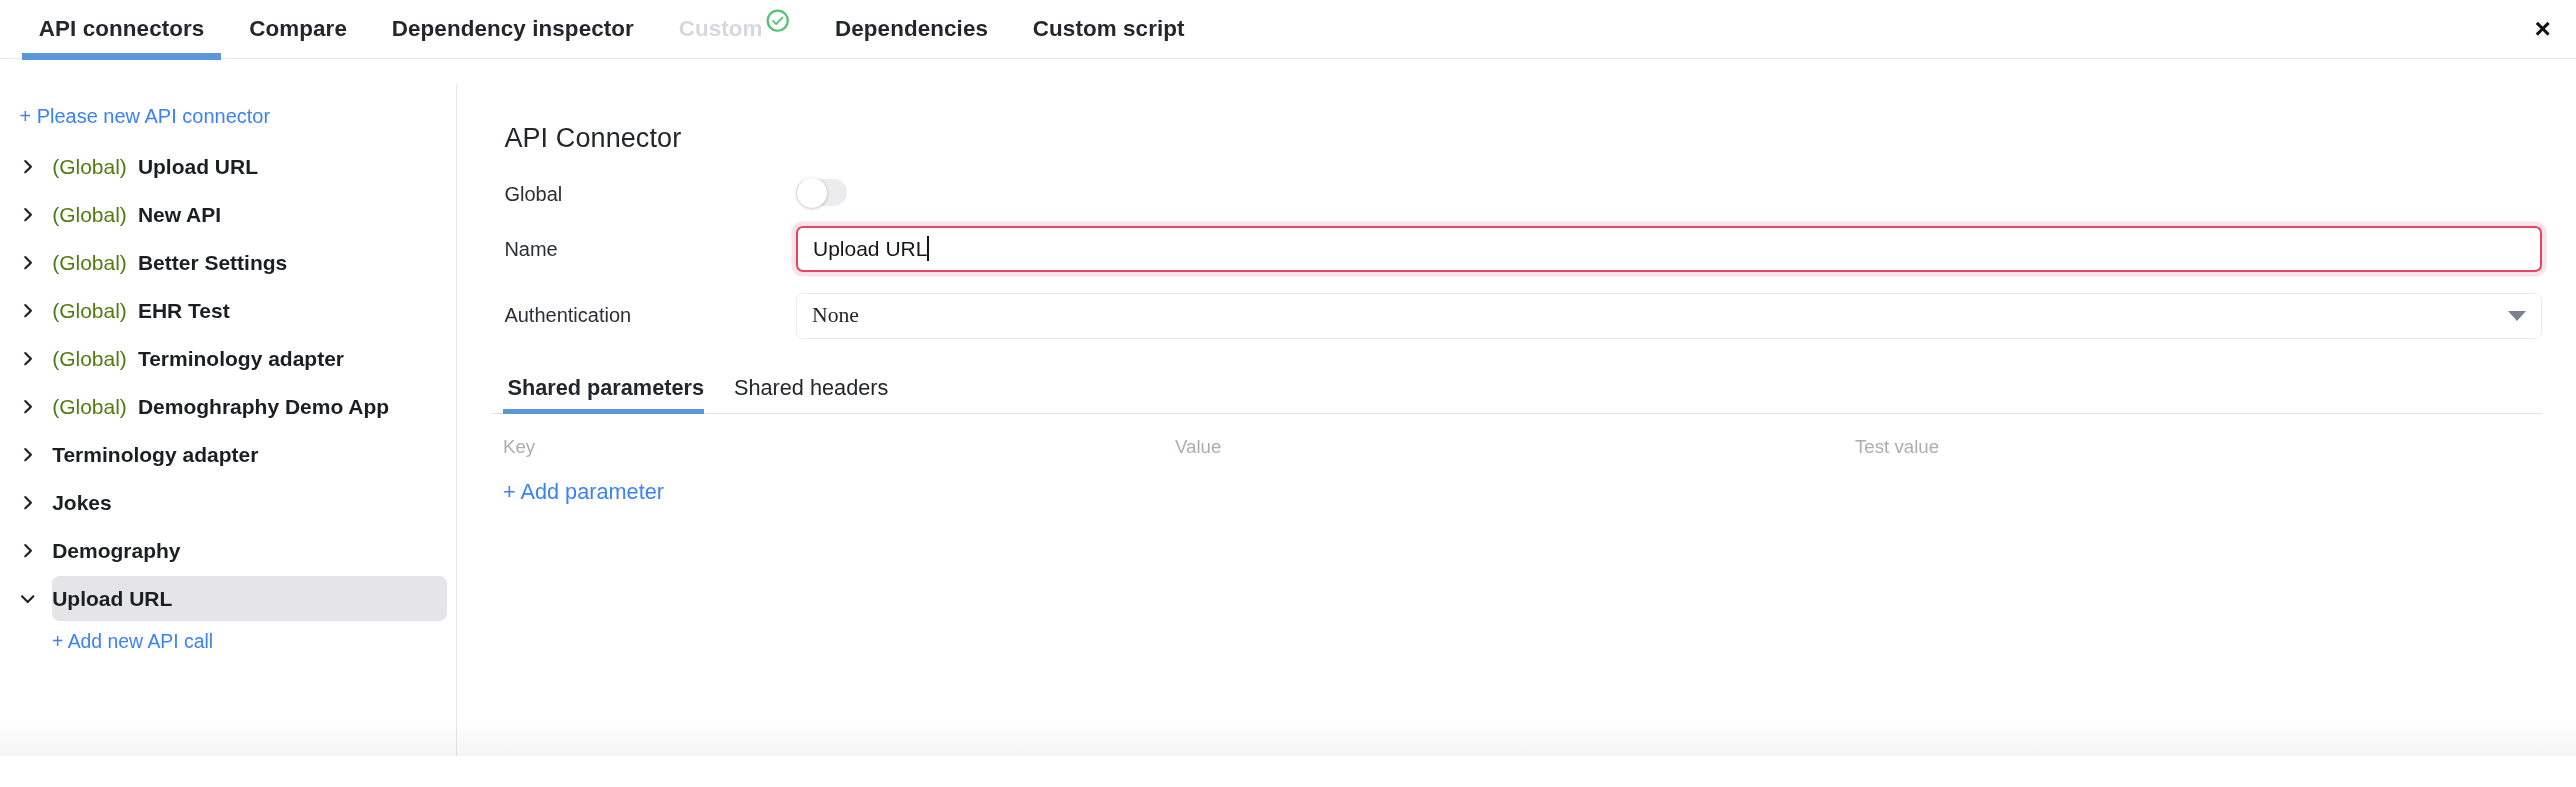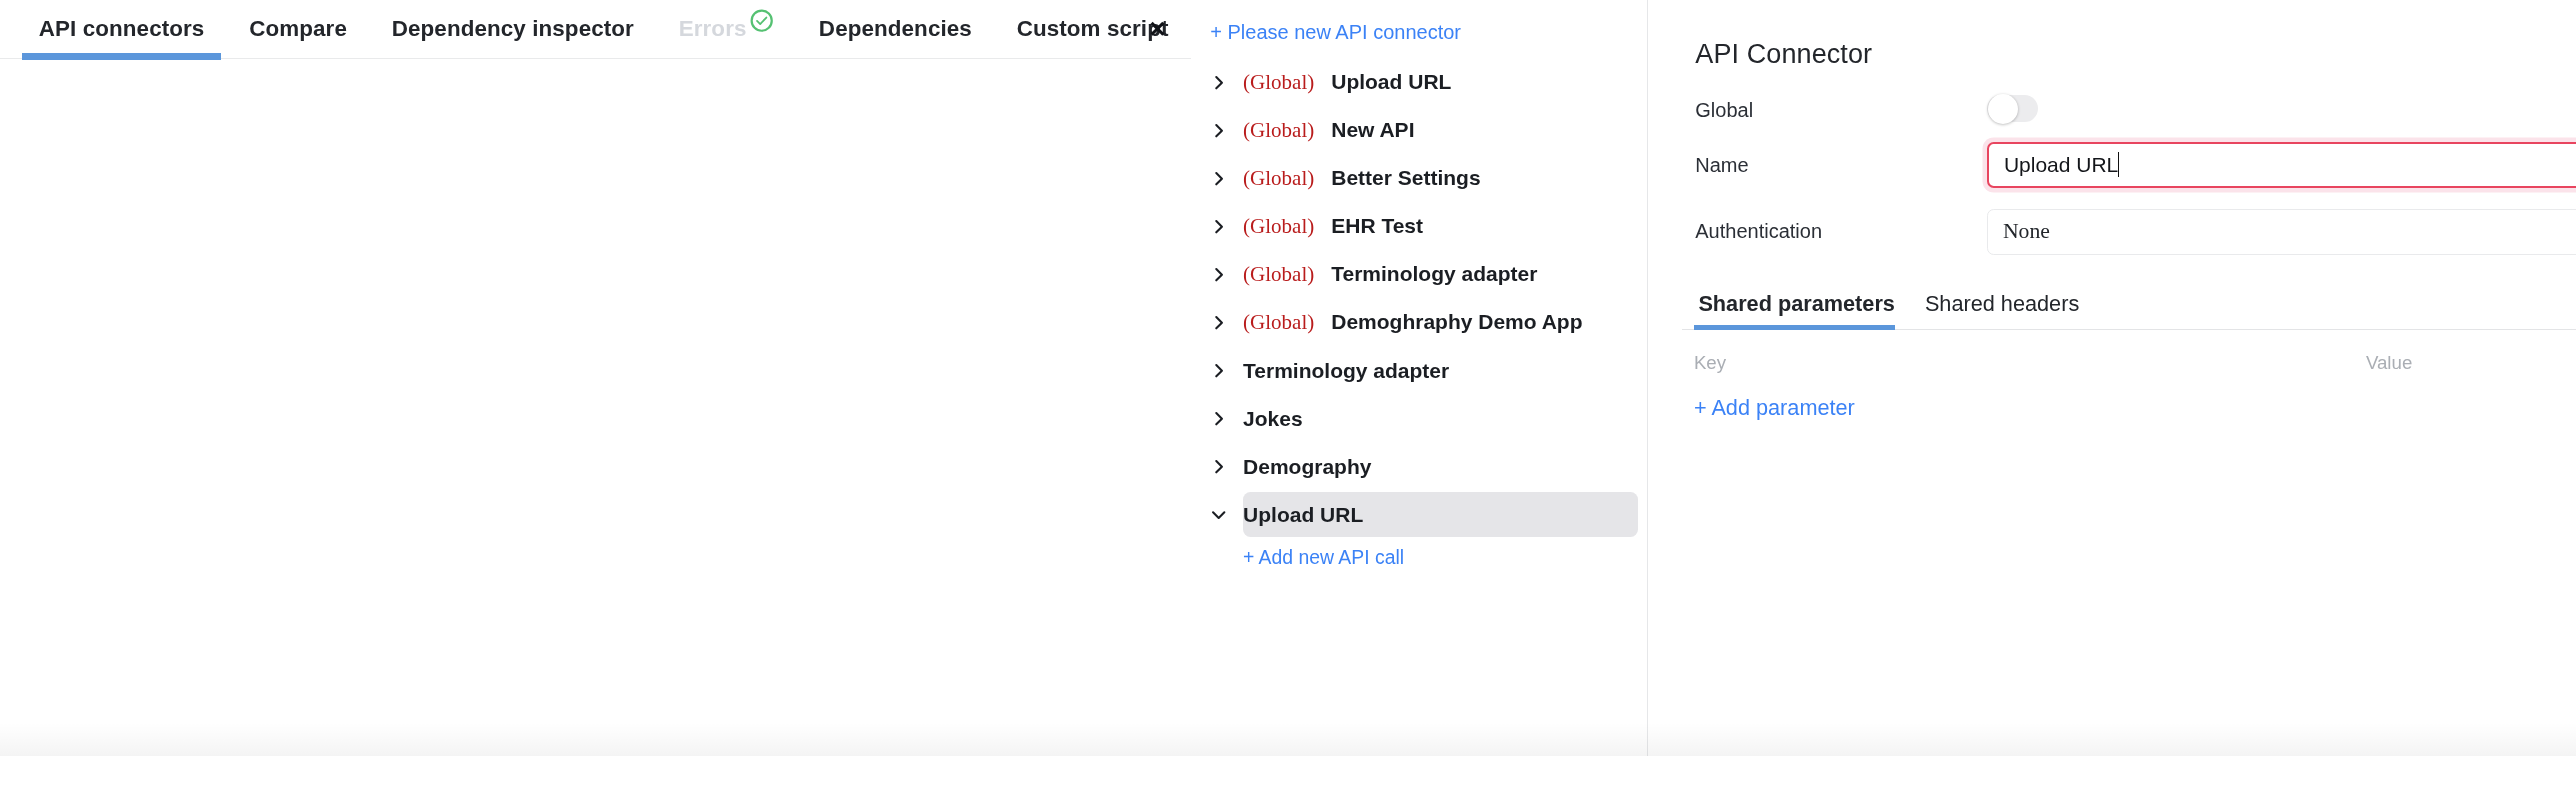--- a/index.html
+++ b/index.html
@@ -11,21 +11,22 @@
     font-family: "Liberation Sans", sans-serif;
     overflow: hidden;
   }
 
   .window {
     position: relative;
     width: 2576px;
     height: 756px;
     background: #ffffff;
     display: flex;
-    flex-direction: row;
+    flex-direction: column;
+    gap: 25px;
   }
 
   
   .drag-handle {
     position: absolute;
     top: 4.5px;
     left: 50%;
     transform: translateX(-50%);
     width: 148px;
     height: 9.7px;
@@ -157,23 +158,22 @@
     align-items: center;
     justify-content: center;
     margin-right: 13.4px;
     color: #1b1e23;
   }
 
   .tree-item .label-wrap { display: flex; align-items: baseline; }
 
   .tree-item .global-prefix {
     font-weight: normal;
-    color: #b91c1c;
-    margin-right: 17px;
-    font-family: Liberation Serif, serif;
+    color: #4d7c0f;
+    margin-right: 11px;
   }
 
   .tree-item .item-name { font-weight: bold; }
 
   .tree-item.selected-row {
     background: transparent;
   }
 
   .tree-item.selected-row .hl {
     position: absolute;
@@ -390,21 +390,21 @@
 
       <div class="tab">
         <span class="tab-label">Compare</span>
       </div>
 
       <div class="tab">
         <span class="tab-label">Dependency inspector</span>
       </div>
 
       <div class="tab disabled">
-        <span class="tab-label">Errors</span>
+        <span class="tab-label">Custom</span>
         <span class="check-badge">
           <svg viewBox="0 0 24 24" width="25.4" height="25.4">
             <circle cx="12" cy="12" r="9.5" fill="none" stroke="#55c172" stroke-width="2.1"></circle>
             <path d="M7.6 12.2 L10.6 15.2 L16.4 9.0" fill="none" stroke="#55c172" stroke-width="1.7" stroke-linecap="round" stroke-linejoin="round"></path>
           </svg>
         </span>
       </div>
 
       <div class="tab">
         <span class="tab-label">Dependencies</span>
@@ -590,20 +590,21 @@
         </div>
         <div class="subtab">
           <span>Shared headers</span>
         </div>
       </div>
 
       <div class="param-table">
         <div class="param-head">
           <div class="col-key">Key</div>
           <div class="col-value">Value</div>
+          <div class="col-test">Test value</div>
         </div>
         <div class="add-param-link">+ Add parameter</div>
       </div>
 
     </div>
   </div>
 
   <div class="bottom-fade"></div>
 </div>
 

